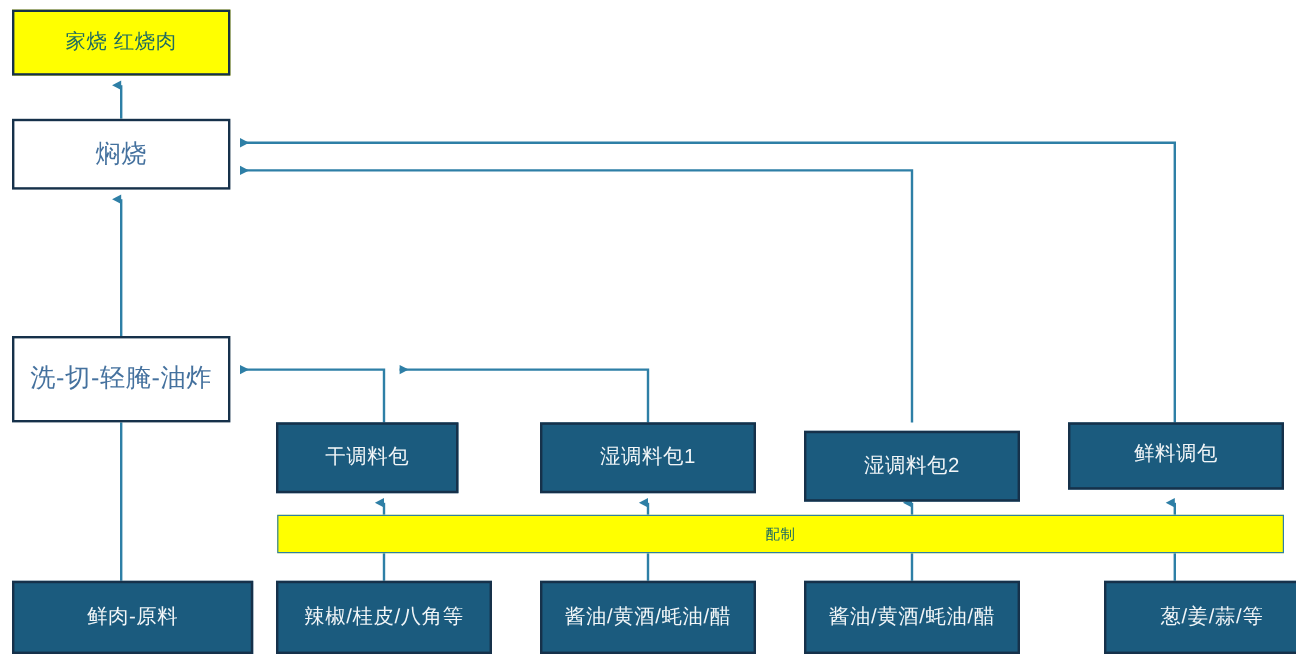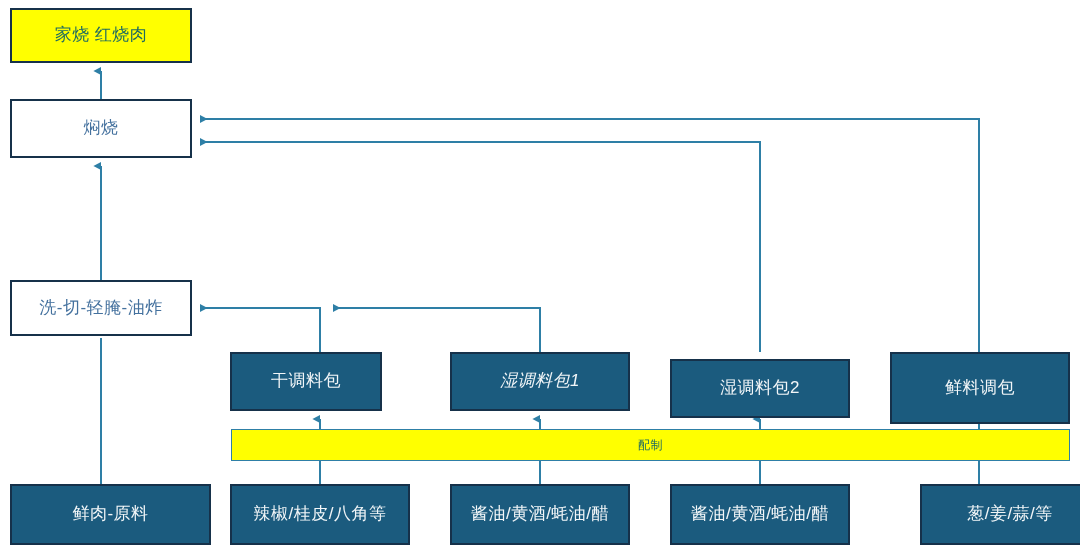--- a/index.html
+++ b/index.html
@@ -39,21 +39,21 @@
   .node-dark {
     background: #1B5B7E;
     border: 2px solid #16314a;
     color: #f2f6f8;
     font-size: 17px;
   }
   .node-white {
     background: #ffffff;
     border: 2px solid #16314a;
     color: #44719E;
-    font-size: 17px;
+    font-size: 21px;
   }
   .node-yellow {
     background: #ffff00;
     border: 2px solid #16314a;
     color: #1F6B60;
     font-size: 17px;
   }
   .node-yellow-bar {
     background: #ffff00;
     border: 1px solid #2E7FA6;
@@ -94,33 +94,33 @@
       </g>
   </svg>
 
   <div id="node-layer">
       <div class="node node-yellow" style="left: 10px; top: 8px; width: 182px; height: 55px;">
         <span>家烧 红烧肉</span>
       </div>
       <div class="node node-white" style="left: 10px; top: 99px; width: 182px; height: 59px;">
         <span>焖烧</span>
       </div>
-      <div class="node node-white" style="left: 10px; top: 280px; width: 182px; height: 56px;">
+      <div class="node node-white" style="left: 10px; top: 280px; width: 182px; height: 72px;">
         <span>洗-切-轻腌-油炸</span>
       </div>
       <div class="node node-dark" style="left: 230px; top: 352px; width: 152px; height: 59px;">
         <span>干调料包</span>
       </div>
-      <div class="node node-dark" style="left: 450px; top: 352px; width: 180px; height: 59px; font-style: italic;">
+      <div class="node node-dark" style="left: 450px; top: 352px; width: 180px; height: 59px;">
         <span>湿调料包1</span>
       </div>
       <div class="node node-dark" style="left: 670px; top: 359px; width: 180px; height: 59px;">
         <span>湿调料包2</span>
       </div>
-      <div class="node node-dark" style="left: 890px; top: 352px; width: 180px; height: 72px;">
+      <div class="node node-dark" style="left: 890px; top: 352px; width: 180px; height: 56px; font-family: Liberation Mono, monospace;">
         <span>鲜料调包</span>
       </div>
       <div class="node node-yellow-bar" style="left: 231px; top: 429px; width: 839px; height: 32px;">
         <span>配制</span>
       </div>
       <div class="node node-dark" style="left: 10px; top: 484px; width: 201px; height: 61px;">
         <span>鲜肉-原料</span>
       </div>
       <div class="node node-dark" style="left: 230px; top: 484px; width: 180px; height: 61px;">
         <span>辣椒/桂皮/八角等</span>

